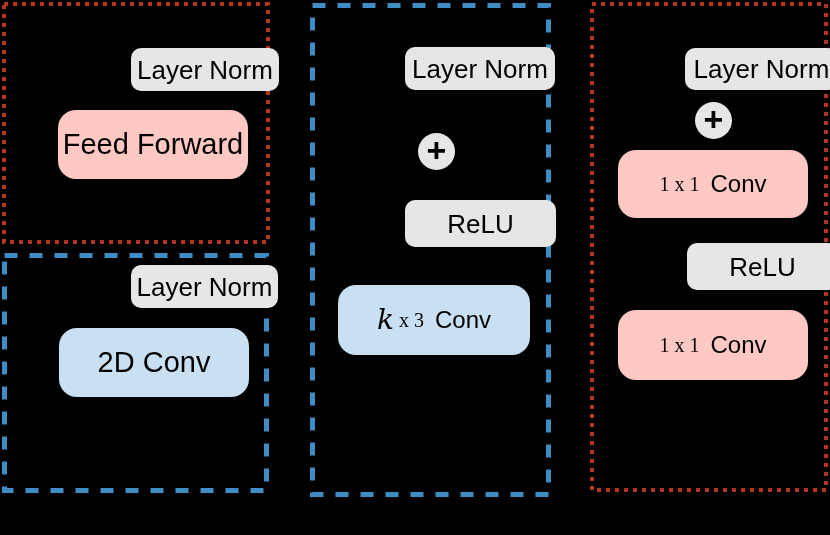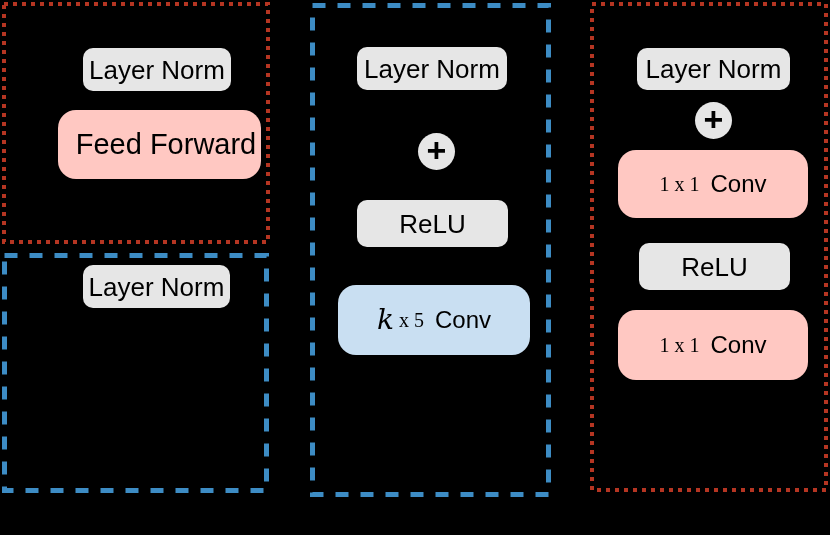--- a/index.html
+++ b/index.html
@@ -26,24 +26,24 @@
   .stroke-blue{fill:none;stroke:var(--blue-border);stroke-width:5;stroke-dasharray:13 12;}
   .pill{
     position:absolute;
     display:flex;align-items:center;justify-content:center;
     color:var(--text);
     border-radius:10px;
     font-size:26px;
     line-height:1;
     white-space:pre;
   }
-  .gray{background:var(--box-gray);}
+  .gray{background:var(--box-gray);margin-left:48px;}
   .pink{background:var(--box-pink);border-radius:18px;}
   .blue{background:var(--box-blue);border-radius:18px;}
-  .big{font-size:29px;padding-left:13px;}
+  .big{font-size:29px;}
   .plus{
     position:absolute;
     display:flex;align-items:center;justify-content:center;
     background:var(--box-gray);
     border-radius:50%;
     font-size:34px;font-weight:700;color:var(--text);
     padding-bottom:3px;box-sizing:border-box;
   }
   .math{font-family:"Liberation Serif",serif;font-size:20px;margin-right:11px;white-space:pre;}
   .math-var{font-family:"DejaVu Serif",serif;font-style:italic;font-size:28px;}
@@ -66,37 +66,40 @@
     </div>
   </div>
 
   <div class="panel" style="left:2px;top:253px;width:267px;height:240px;">
     <svg width="267" height="240">
       <rect class="stroke-blue" x="2.5" y="2.5" width="262" height="235"></rect>
     </svg>
     <div class="pill gray" style="left:81px;top:12px;width:147px;height:43px;">
       <span>Layer Norm</span>
     </div>
+    <div class="pill blue big" style="left:57px;top:75px;width:190px;height:69px;">
+      <span>2D Conv</span>
+    </div>
   </div>
 
   <div class="panel" style="left:310px;top:3px;width:241px;height:494px;">
     <svg width="241" height="494">
       <rect class="stroke-blue" x="2.5" y="2.5" width="236" height="489"></rect>
     </svg>
     <div class="pill gray" style="left:47px;top:44px;width:150px;height:43px;">
       <span>Layer Norm</span>
     </div>
     <div class="plus" style="left:108px;top:130px;width:37px;height:37px;">
       <span>+</span>
     </div>
     <div class="pill gray" style="left:47px;top:197px;width:151px;height:47px;">
       <span>ReLU</span>
     </div>
     <div class="pill blue" style="left:28px;top:282px;width:192px;height:70px;">
-      <span class="math-var">k</span><span class="math"> x 5</span><span class="conv-label">Conv</span>
+      <span class="math-var">k</span><span class="math"> x 3</span><span class="conv-label">Conv</span>
     </div>
   </div>
 
   <div class="panel" style="left:590px;top:2px;width:238px;height:490px;">
     <svg width="238" height="490">
       <rect class="stroke-red" x="2" y="2" width="234" height="486"></rect>
     </svg>
     <div class="pill gray" style="left:47px;top:46px;width:153px;height:42px;">
       <span>Layer Norm</span>
     </div>

